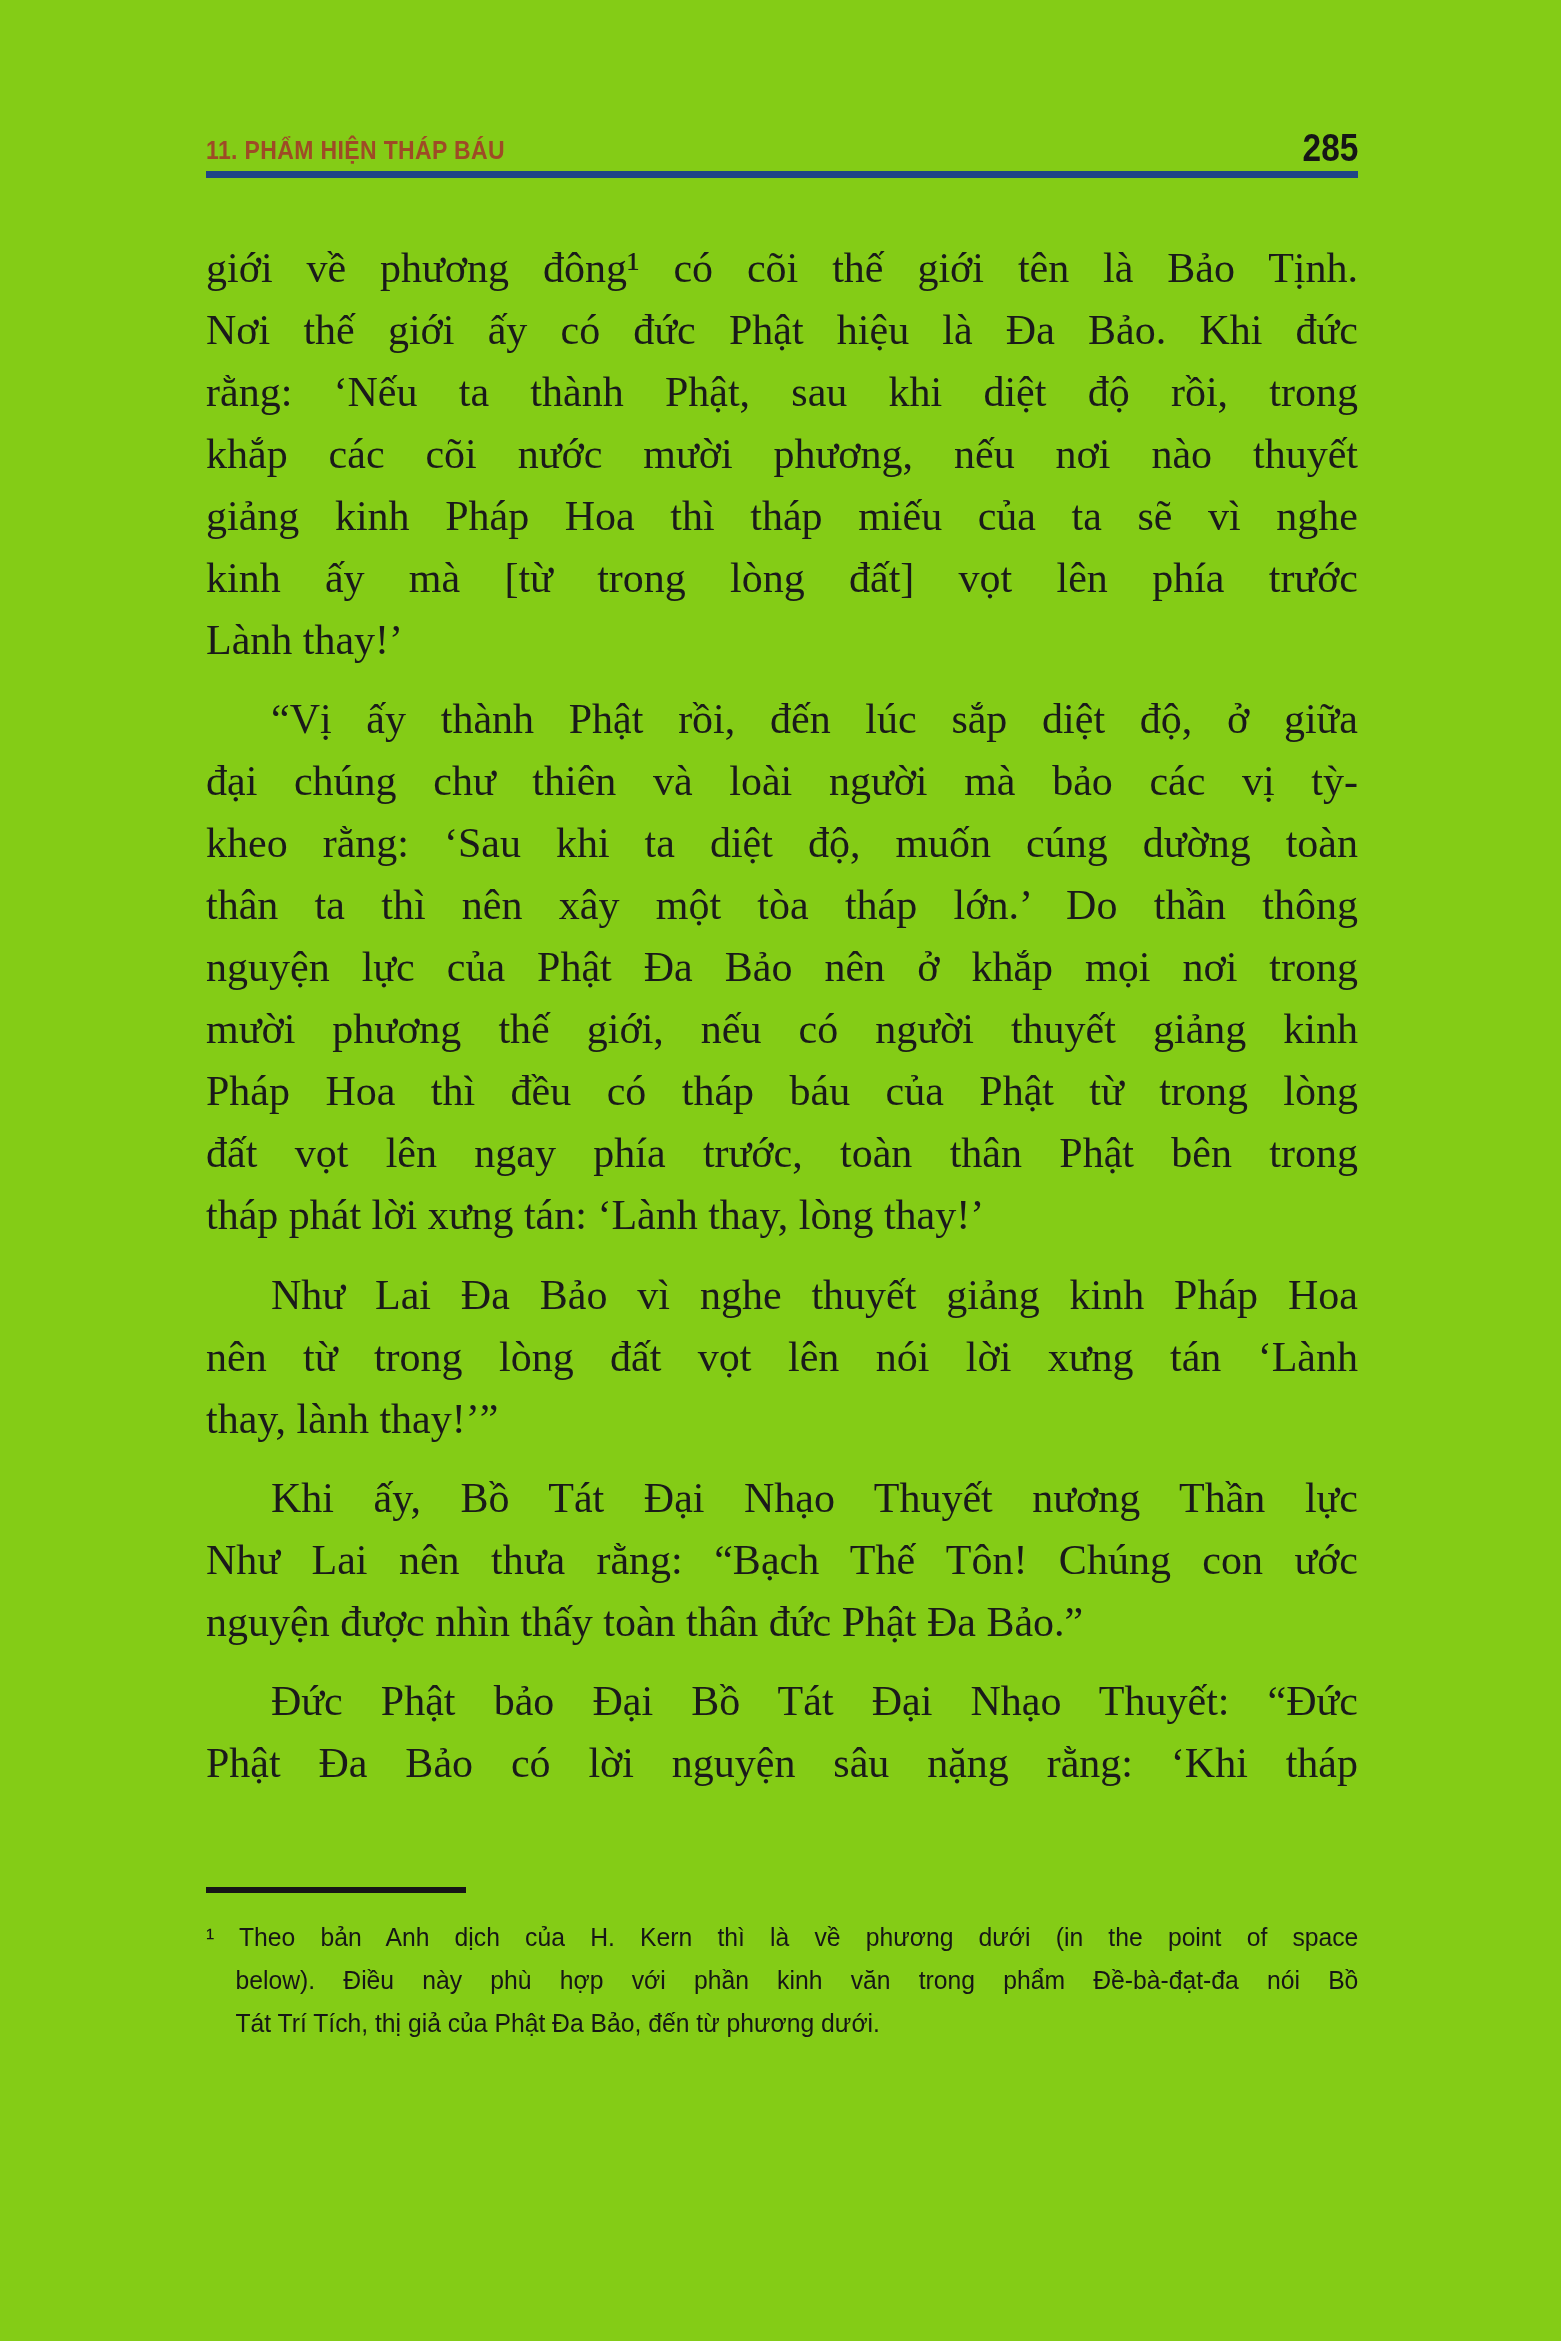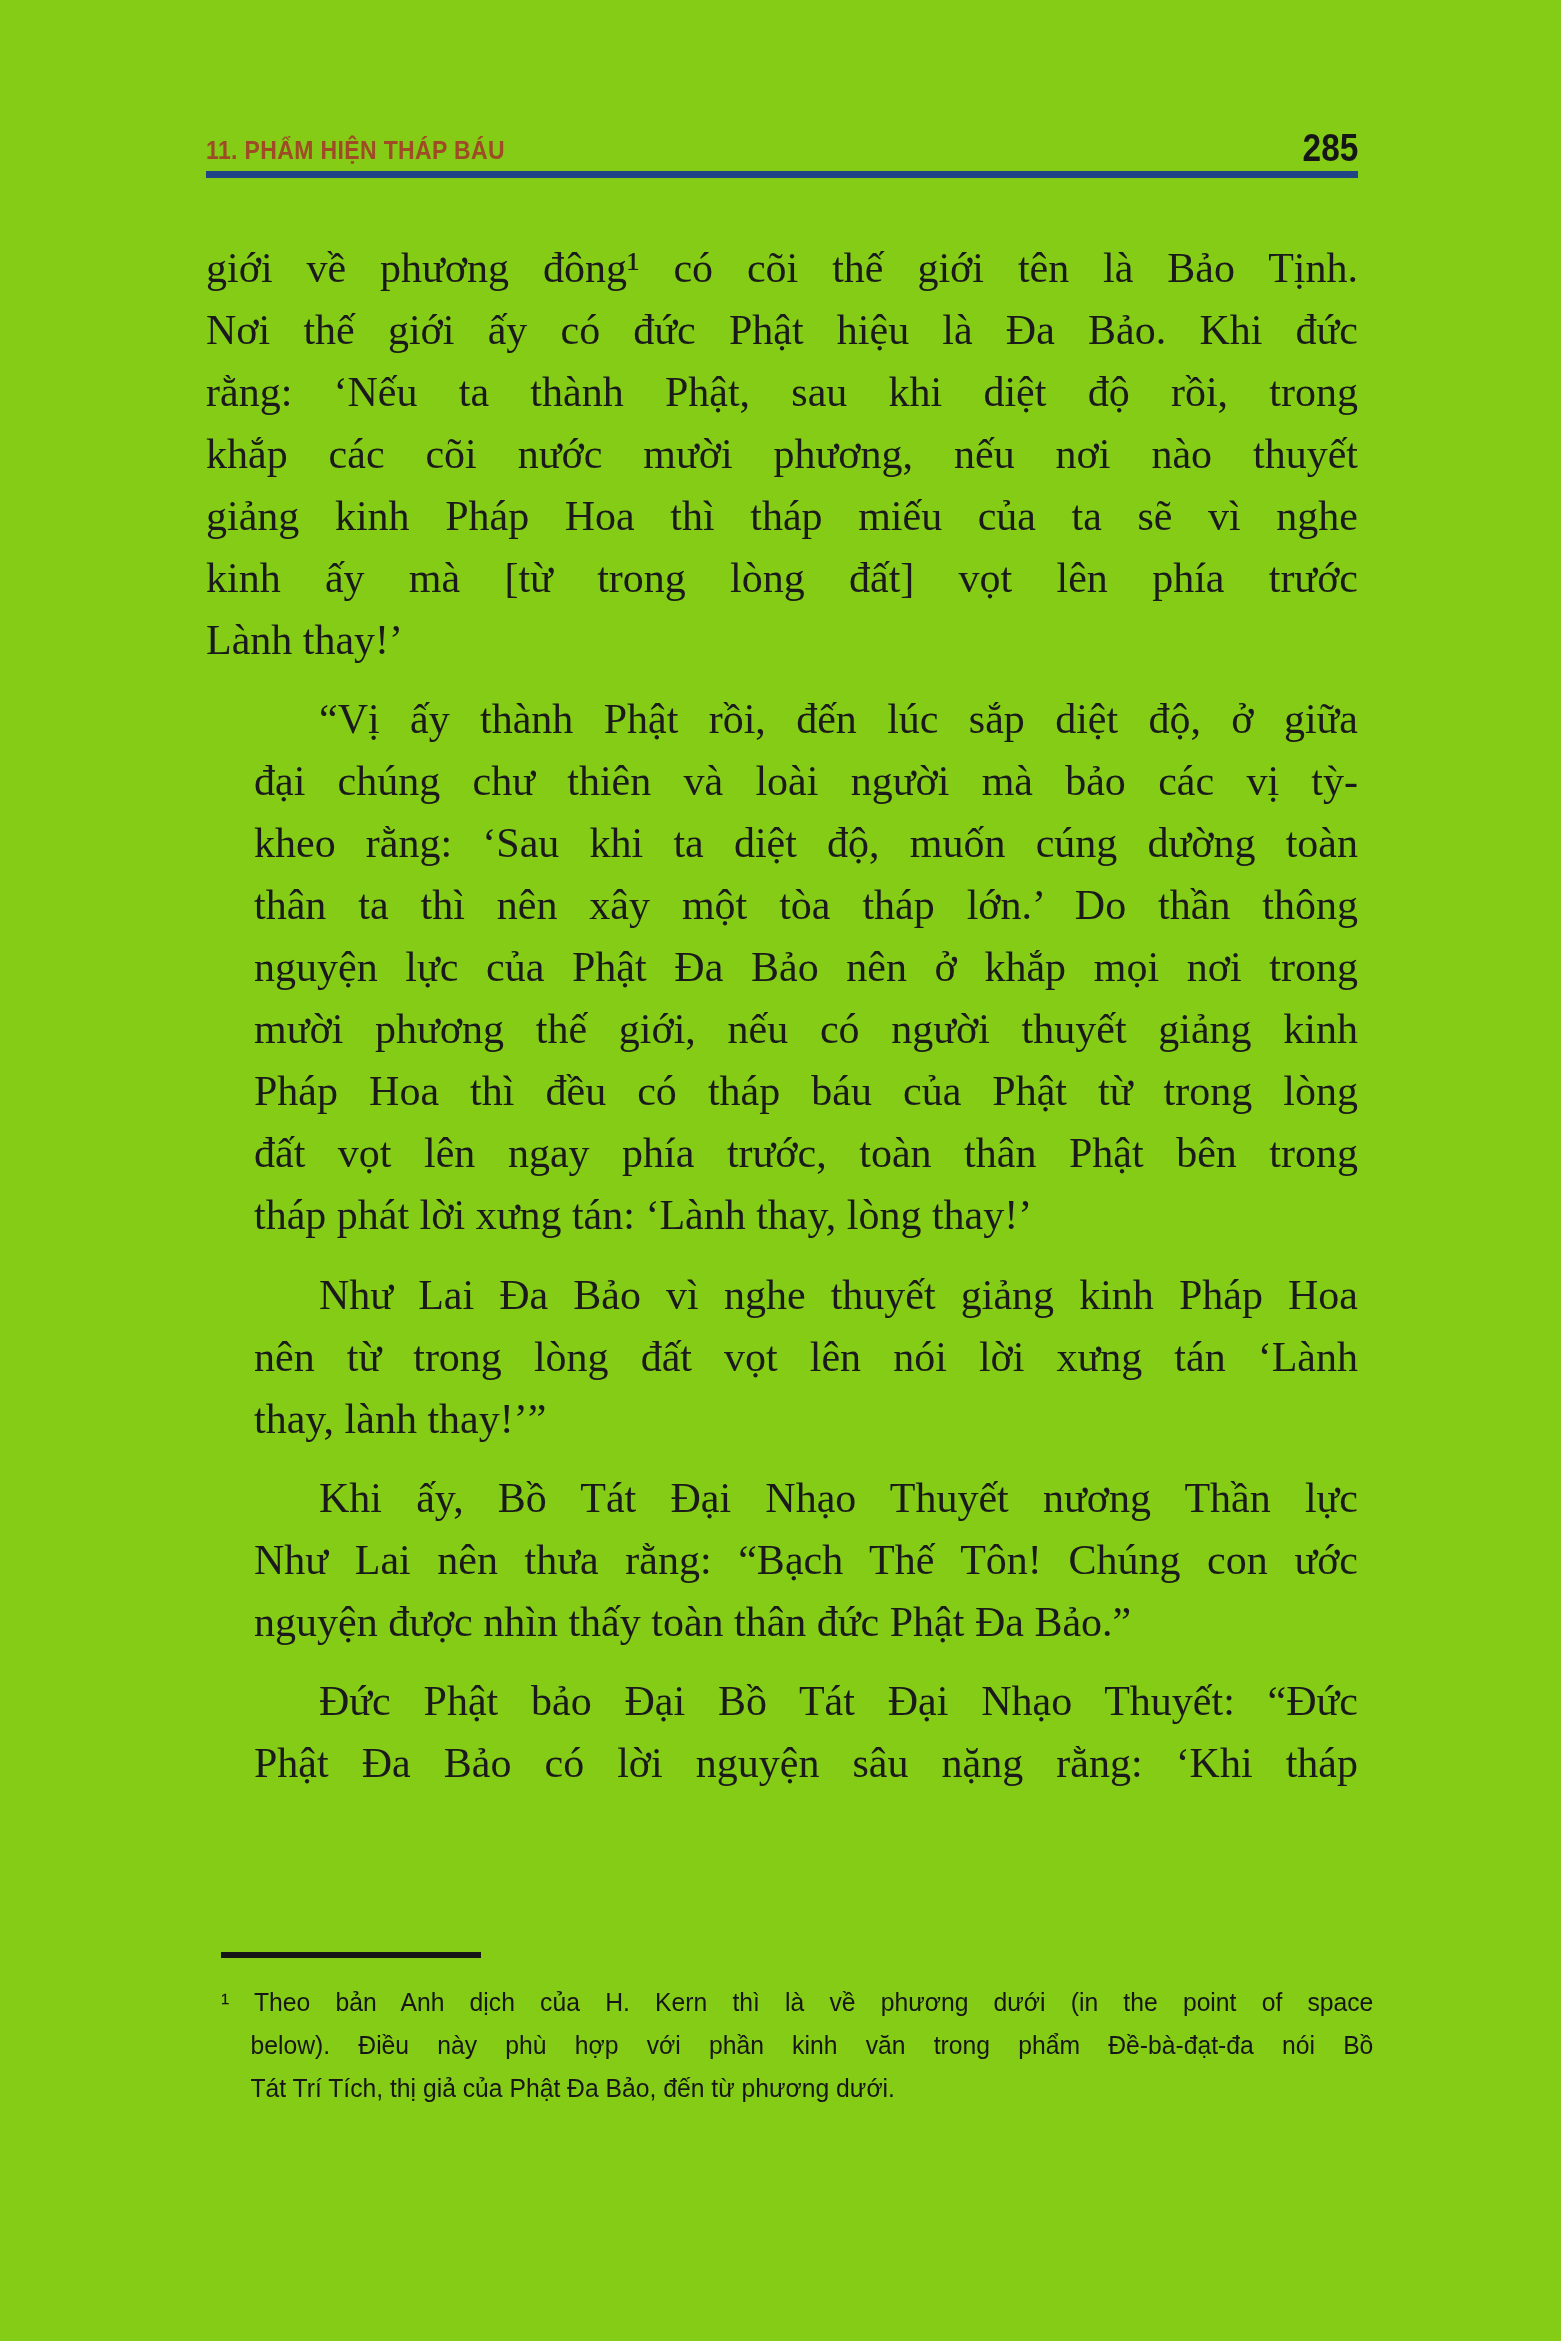--- a/index.html
+++ b/index.html
@@ -55,38 +55,37 @@
   }
 
   
   .body-text {
     position: absolute;
     left: 206px;
     width: 1152px;
     top: 237px;
     font-size: 42px;
   }
-  .paragraph + .paragraph { margin-top: 17.3px; margin-left: 48px; }
+  .paragraph + .paragraph { margin-top: 17.3px; }
   .line {
     height: 62px;
     line-height: 62px;
   }
   
   .j { text-align: justify; text-align-last: justify; }
   .j::after { content: ""; display: inline-block; width: 100%; height: 0; }
   .last { text-align: left; }
   .indent .line:first-child { text-indent: 65px; }
 
   
   .footnote {
     position: absolute;
     left: 206px;
     width: 1152px;
-    top: 1952px;
-    margin-left: 15px;
+    top: 1887px;
   }
   .footnote-rule {
     width: 260px;
     height: 6px;
     background: #161616;
   }
   .fn-scale {
     margin-top: 22.6px;
     width: 1213px;
     transform: scaleX(0.95);

